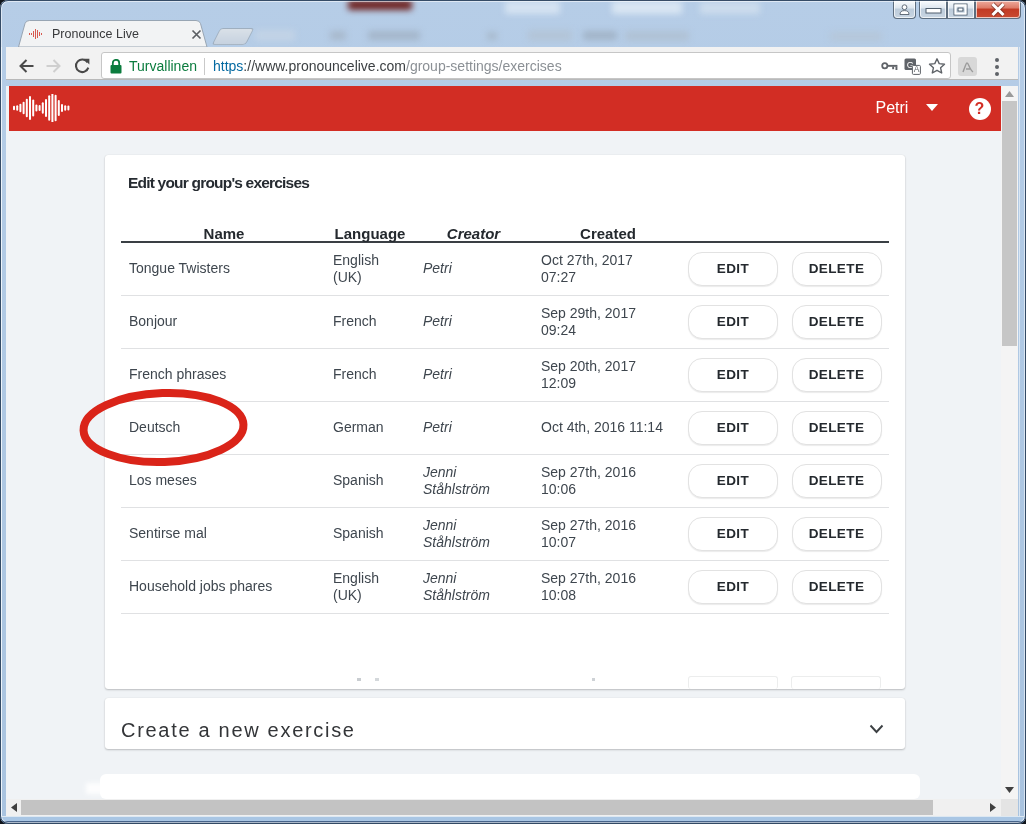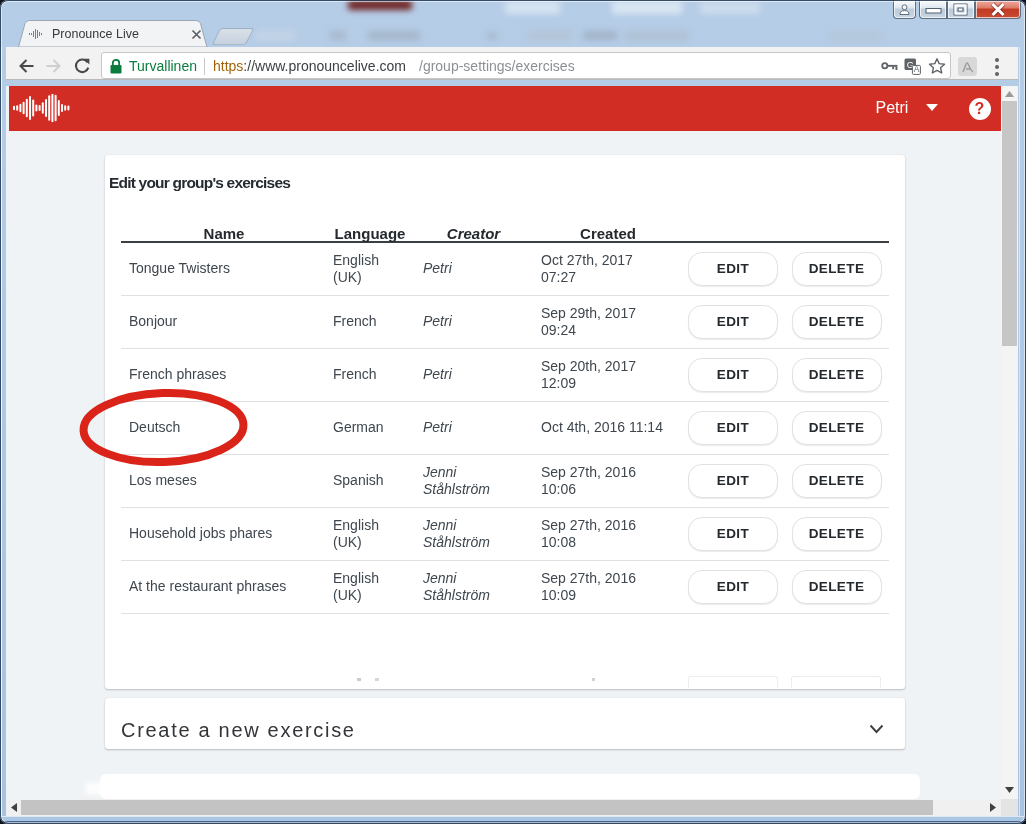--- a/index.html
+++ b/index.html
@@ -154,21 +154,21 @@
       <path d="M13.6 4.4 A6.3 6.3 0 1 0 14.3 9.6" stroke="#4a4a4a" stroke-width="2.1" fill="none"></path>
       <path d="M9.8 0.8 L15.4 0.8 L15.4 6.4 Z" fill="#4a4a4a"></path>
     </svg>
     <div id="urlbox">
       <svg class="abs" style="left:8px;top:6px" width="12" height="15" viewBox="0 0 12 15">
         <rect x="0.5" y="6" width="11" height="8.6" rx="1" fill="#0b7c3e"></rect>
         <path d="M2.8 6 L2.8 4 A 3.2 3.2 0 0 1 9.2 4 L9.2 6" stroke="#0b7c3e" stroke-width="1.8" fill="none"></path>
       </svg>
       <div class="urltxt" style="left:27px;color:#0b7c3e;">Turvallinen</div>
       <div class="abs" style="left:102px;top:5px;width:1px;height:17px;background:#c9c9c9;"></div>
-      <div class="urltxt" style="left:111px;"><span style="color:#a16207;">https</span><span style="color:#3c4043;">://www.pronouncelive.com</span><span style="color:#8b9095;margin-left:13px;">/group-settings/exercises</span></div>
+      <div class="urltxt" style="left:111px;"><span style="color:#0369a1;">https</span><span style="color:#3c4043;">://www.pronouncelive.com</span><span style="color:#8b9095;">/group-settings/exercises</span></div>
       <svg class="abs" style="left:779px;top:7px" width="17" height="13" viewBox="0 0 17 13">
         <circle cx="3.8" cy="5.8" r="2.6" fill="none" stroke="#5f6368" stroke-width="1.8"></circle>
         <g fill="#5f6368">
             <rect x="6.4" y="4.9" width="10" height="1.9"></rect>
             <rect x="11.2" y="6.6" width="1.9" height="2.6"></rect>
             <rect x="14.5" y="6.6" width="1.9" height="3.4"></rect>
           </g>
       </svg>
       <svg class="abs" style="left:802px;top:5px" width="17" height="17" viewBox="0 0 17 17">
         <rect x="0.5" y="0.5" width="11.5" height="11.5" rx="1.5" fill="#5f6368"></rect>
@@ -218,21 +218,21 @@
       <div class="abs" style="left:867px;top:13px;color:#fff;font-size:16px;">Petri</div>
       <svg class="abs" style="left:916px;top:18px" width="14" height="8" viewBox="0 0 14 8">
         <path d="M1 0 L13 0 L7 7 Z" fill="#fff"></path>
       </svg>
       <div class="abs" style="left:960px;top:12px;width:22px;height:22px;border-radius:50%;background:#fff;text-align:center;">
         <span style="color:#d22d24;font-weight:bold;font-size:16px;line-height:22px;">?</span>
       </div>
     </div>
 
     <div class="card" id="card1">
-      <div style="padding:19px 16px 0 4px;height:54px;font-size:15.5px;font-weight:bold;letter-spacing:-0.8px;color:#262b31;">Edit your group's exercises</div>
+      <div style="padding:19px 16px 0 23px;height:54px;font-size:15.5px;font-weight:bold;letter-spacing:-0.8px;color:#262b31;">Edit your group's exercises</div>
       <table class="ex">
         <tbody>
             <tr>
           <th class="h1"><b>Name</b></th>
               <th class="h2"><b>Language</b></th>
               <th class="h3"><b>Creator</b></th>
           <th class="h4"><b>Created</b></th>
               <th class="h5"></th>
               <th class="h6"></th>
         </tr>
@@ -270,32 +270,32 @@
         </tr>
         <tr>
           <td class="c1">Los meses</td>
               <td class="c2">Spanish</td>
               <td class="c3">Jenni<br>Ståhlström</td>
           <td class="c4">Sep 27th, 2016<br>10:06</td>
               <td class="c5"><span class="btn">EDIT</span></td>
               <td class="c6"><span class="btn">DELETE</span></td>
         </tr>
         <tr>
+          <td class="c1">Sentirse mal</td>
+              <td class="c2">Spanish</td>
+              <td class="c3">Jenni<br>Ståhlström</td>
+          <td class="c4">Sep 27th, 2016<br>10:07</td>
+              <td class="c5"><span class="btn">EDIT</span></td>
+              <td class="c6"><span class="btn">DELETE</span></td>
+        </tr>
+        <tr>
           <td class="c1">Household jobs phares</td>
               <td class="c2">English<br>(UK)</td>
               <td class="c3">Jenni<br>Ståhlström</td>
           <td class="c4">Sep 27th, 2016<br>10:08</td>
-              <td class="c5"><span class="btn">EDIT</span></td>
-              <td class="c6"><span class="btn">DELETE</span></td>
-        </tr>
-        <tr>
-          <td class="c1">At the restaurant phrases</td>
-              <td class="c2">English<br>(UK)</td>
-              <td class="c3">Jenni<br>Ståhlström</td>
-          <td class="c4">Sep 27th, 2016<br>10:09</td>
               <td class="c5"><span class="btn">EDIT</span></td>
               <td class="c6"><span class="btn">DELETE</span></td>
         </tr>
       </tbody>
         </table>
 
       <div class="abs" style="left:583px;top:521px;width:90px;height:13px;border:1px solid #eceded;border-radius:3px;border-bottom:none;background:#fff;"></div>
       <div class="abs" style="left:686px;top:521px;width:90px;height:13px;border:1px solid #eceded;border-radius:3px;border-bottom:none;background:#fff;"></div>
       <div class="abs" style="left:252px;top:523px;width:4px;height:3px;background:#c9cdd1;"></div>
       <div class="abs" style="left:270px;top:523px;width:4px;height:3px;background:#d4d8db;"></div>

